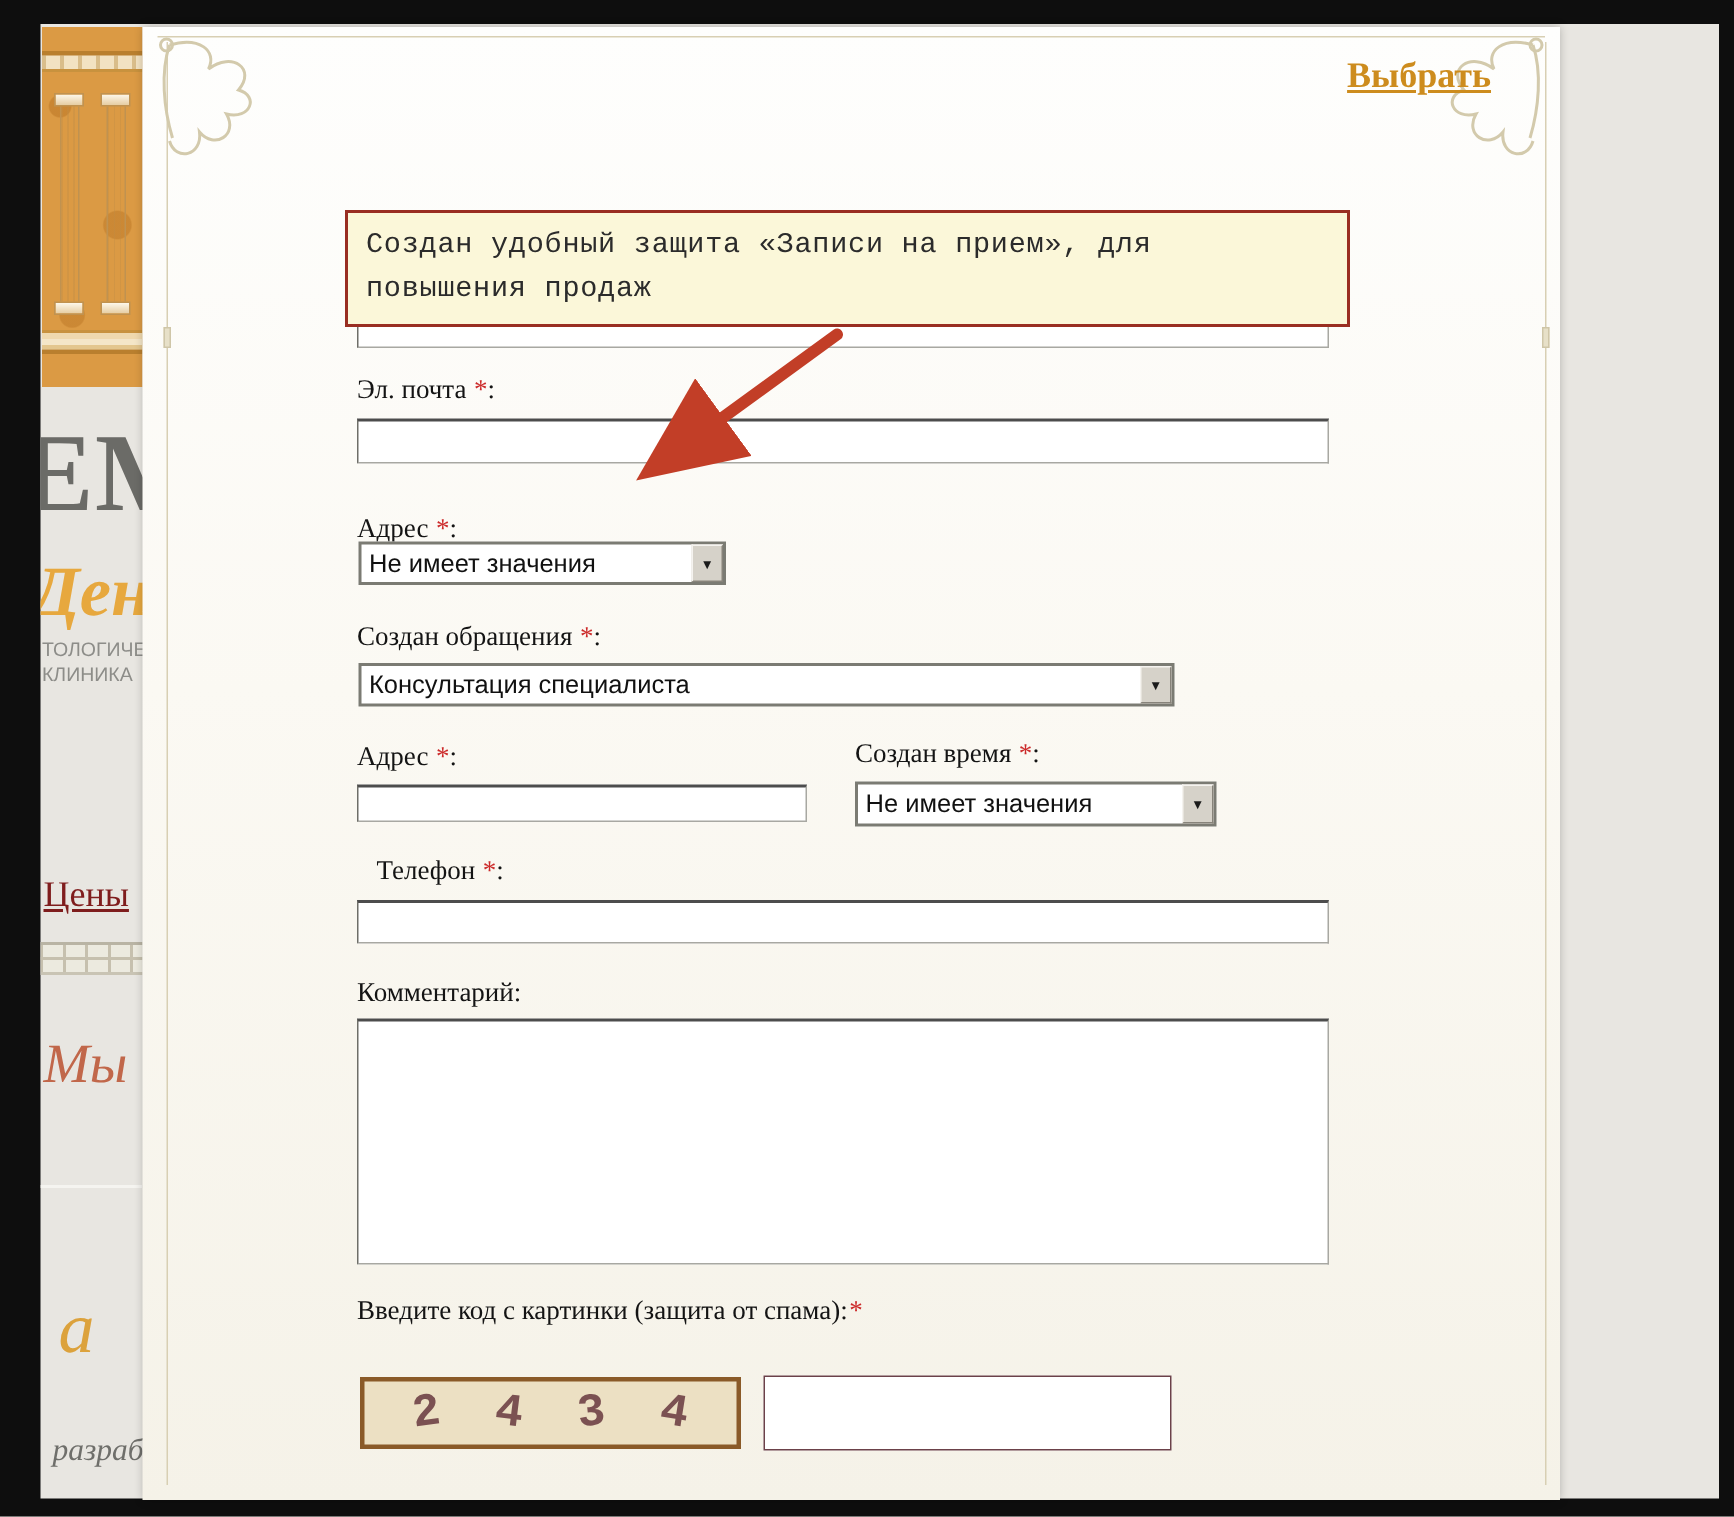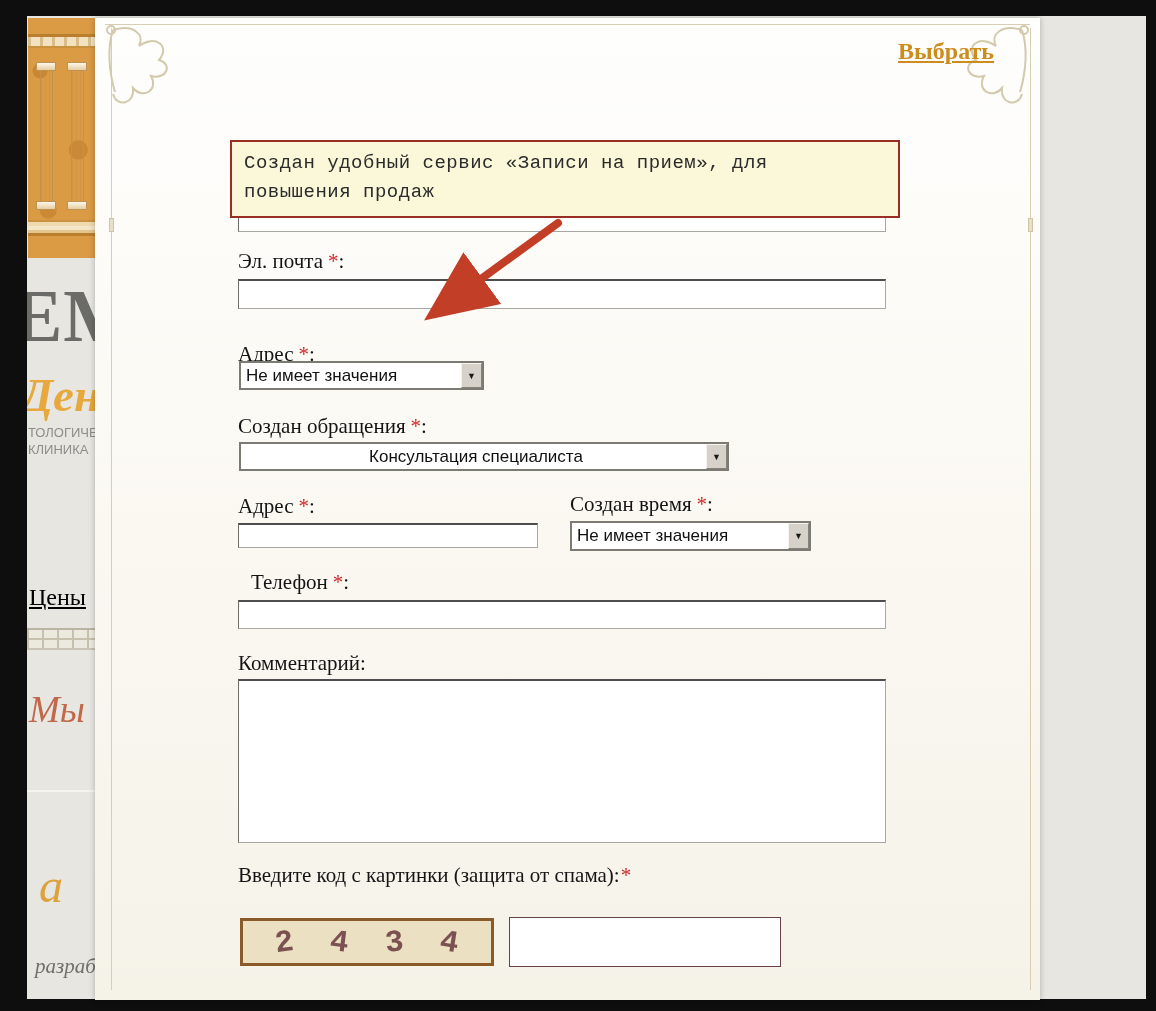--- a/index.html
+++ b/index.html
@@ -30,21 +30,21 @@
   .column .shaft { margin:0 auto; width:13px; height:130px;
     background:linear-gradient(90deg,#fdf8ec 20%, #efd9b2 60%, #dfc08c); border:1px solid #c09250; border-top:none; border-bottom:none;
     background-image:repeating-linear-gradient(90deg, rgba(190,140,70,.35) 0 1px, transparent 1px 4px); }
 
   .brand-big { position:absolute; left:-14px; top:258px; width:90px; font-size:74px; font-weight:bold;
     color:#6b6b67; letter-spacing:1px; white-space:nowrap; }
   .brand-script { position:absolute; left:-6px; top:352px; font-style:italic; font-weight:bold; font-size:47px;
     color:#e7a83e; white-space:nowrap; }
   .brand-sub { position:absolute; left:1px; color:#8d8d89; font-family:"Liberation Sans", sans-serif; font-size:13px; white-space:nowrap; }
 
-  .bg-link { position:absolute; font-size:24px; color:#000000; text-decoration:underline; white-space:nowrap; cursor:pointer; }
+  .bg-link { position:absolute; font-size:24px; color:#7f1d1d; text-decoration:underline; white-space:nowrap; cursor:pointer; }
   .frieze { position:absolute; height:22px; background:#eceadf; border-top:2px solid #b9b4a4; border-bottom:2px solid #c9c4b4;
     background-image:repeating-linear-gradient(90deg,#c6c0ae 0 2px, transparent 2px 15px),
       linear-gradient(transparent 8px, #c6c0ae 8px 10px, transparent 10px); }
   .bg-frag { position:absolute; font-style:italic; color:#c1674a; font-size:37px; white-space:nowrap; }
   .divider { position:absolute; height:2px; background:#c4c1b7; border-bottom:2px solid #f5f4f0; }
   .frag-gold { position:absolute; font-style:italic; color:#dca23c; font-size:48px; }
   .frag-dev { position:absolute; font-style:italic; color:#6f6f6b; font-size:21px; white-space:nowrap; }
 
   
   .modal { position:absolute; left:95px; top:18px; width:945px; height:982px;
@@ -60,21 +60,21 @@
   .title { position:absolute; left:140px; top:58px; font-size:44px; font-style:italic; color:#e29b2e; white-space:nowrap; }
 
   .callout { position:absolute; left:135px; top:122px; width:670px; height:78px; background:#fbf7d9;
     border:2px solid #992e22; padding:7px 12px; z-index:3;
     font-family:"Liberation Mono", monospace; font-size:19px; line-height:29px; color:#2b2b2b; letter-spacing:.5px; }
 
   .txt-input { position:absolute; background:#fff; border:1px solid #a8a8a2; border-top:2px solid #4d4d4d;
     border-left:1px solid #6e6e68; font-family:"Liberation Sans", sans-serif; font-size:16px; padding:2px 4px; }
   .partial-input { z-index:1; }
 
-  .lbl { position:absolute; font-size:21px; color:#141414; white-space:nowrap; }
+  .lbl { position:absolute; font-size:18px; color:#141414; white-space:nowrap; }
   .req { color:#cc2a2a; margin-left:5px; }
 
   .select { position:absolute; background:#fff; border:2px solid #7b7b73; display:flex; align-items:center;
     font-family:"Liberation Sans", sans-serif; font-size:17px; color:#111; cursor:pointer; }
   .sel-val { flex:1; padding-left:5px; white-space:nowrap; overflow:hidden; }
   .sel-btn { width:21px; align-self:stretch; background:#d6d2c9; border:1px solid;
     border-color:#f5f3ef #87837a #87837a #f5f3ef; display:flex; align-items:center; justify-content:center;
     font-size:9px; color:#1a1a1a; }
 
   textarea.txt-input { resize:none; }
@@ -156,21 +156,21 @@
       <path d="M14,8 C8,26 10,50 16,70"></path>
       <circle cx="12" cy="8" r="4"></circle>
     </g>
   </svg>
 
   <div class="close-link">Выбрать</div>
 
 
   <div class="txt-input partial-input" style="left:143px; top:172px; width:648px; height:42px;"></div>
 
-  <div class="callout">Создан удобный сервис «Записи на прием», для повышения продаж</div>
+  <div class="callout">Создан удобный защита «Записи на прием», для повышения продаж</div>
 
   <svg class="arrow-svg" width="945" height="982">
     <defs>
       <marker id="ah" markerWidth="9" markerHeight="8" refX="7" refY="4" orient="auto">
         <path d="M0,0 L9,4 L0,8 Z" fill="#c23e27"></path>
       </marker>
     </defs>
     <line x1="463" y1="205" x2="342" y2="293" stroke="#c23e27" stroke-width="8" stroke-linecap="round" marker-end="url(#ah)"></line>
   </svg>
 
@@ -183,21 +183,21 @@
     <span>Адрес</span><span class="req">*</span><span>:</span>
   </div>
   <div class="select" style="left:144px; top:343px; width:245px; height:29px;">
     <span class="sel-val">Не имеет значения</span>
     <span class="sel-btn">▼</span>
   </div>
 
   <div class="lbl" style="left:143px; top:396px;">
     <span>Создан обращения</span><span class="req">*</span><span>:</span>
   </div>
-  <div class="select" style="left:144px; top:424px; width:490px; height:29px;text-align:center;">
+  <div class="select" style="left:144px; top:424px; width:544px; height:29px;">
     <span class="sel-val">Консультация специалиста</span>
     <span class="sel-btn">▼</span>
   </div>
 
   <div class="lbl" style="left:143px; top:476px;">
     <span>Адрес</span><span class="req">*</span><span>:</span>
   </div>
   <input class="txt-input" style="left: 143px; top: 505px; width: 300px; height: 25px;">
 
   <div class="lbl" style="left:475px; top:474px;">

